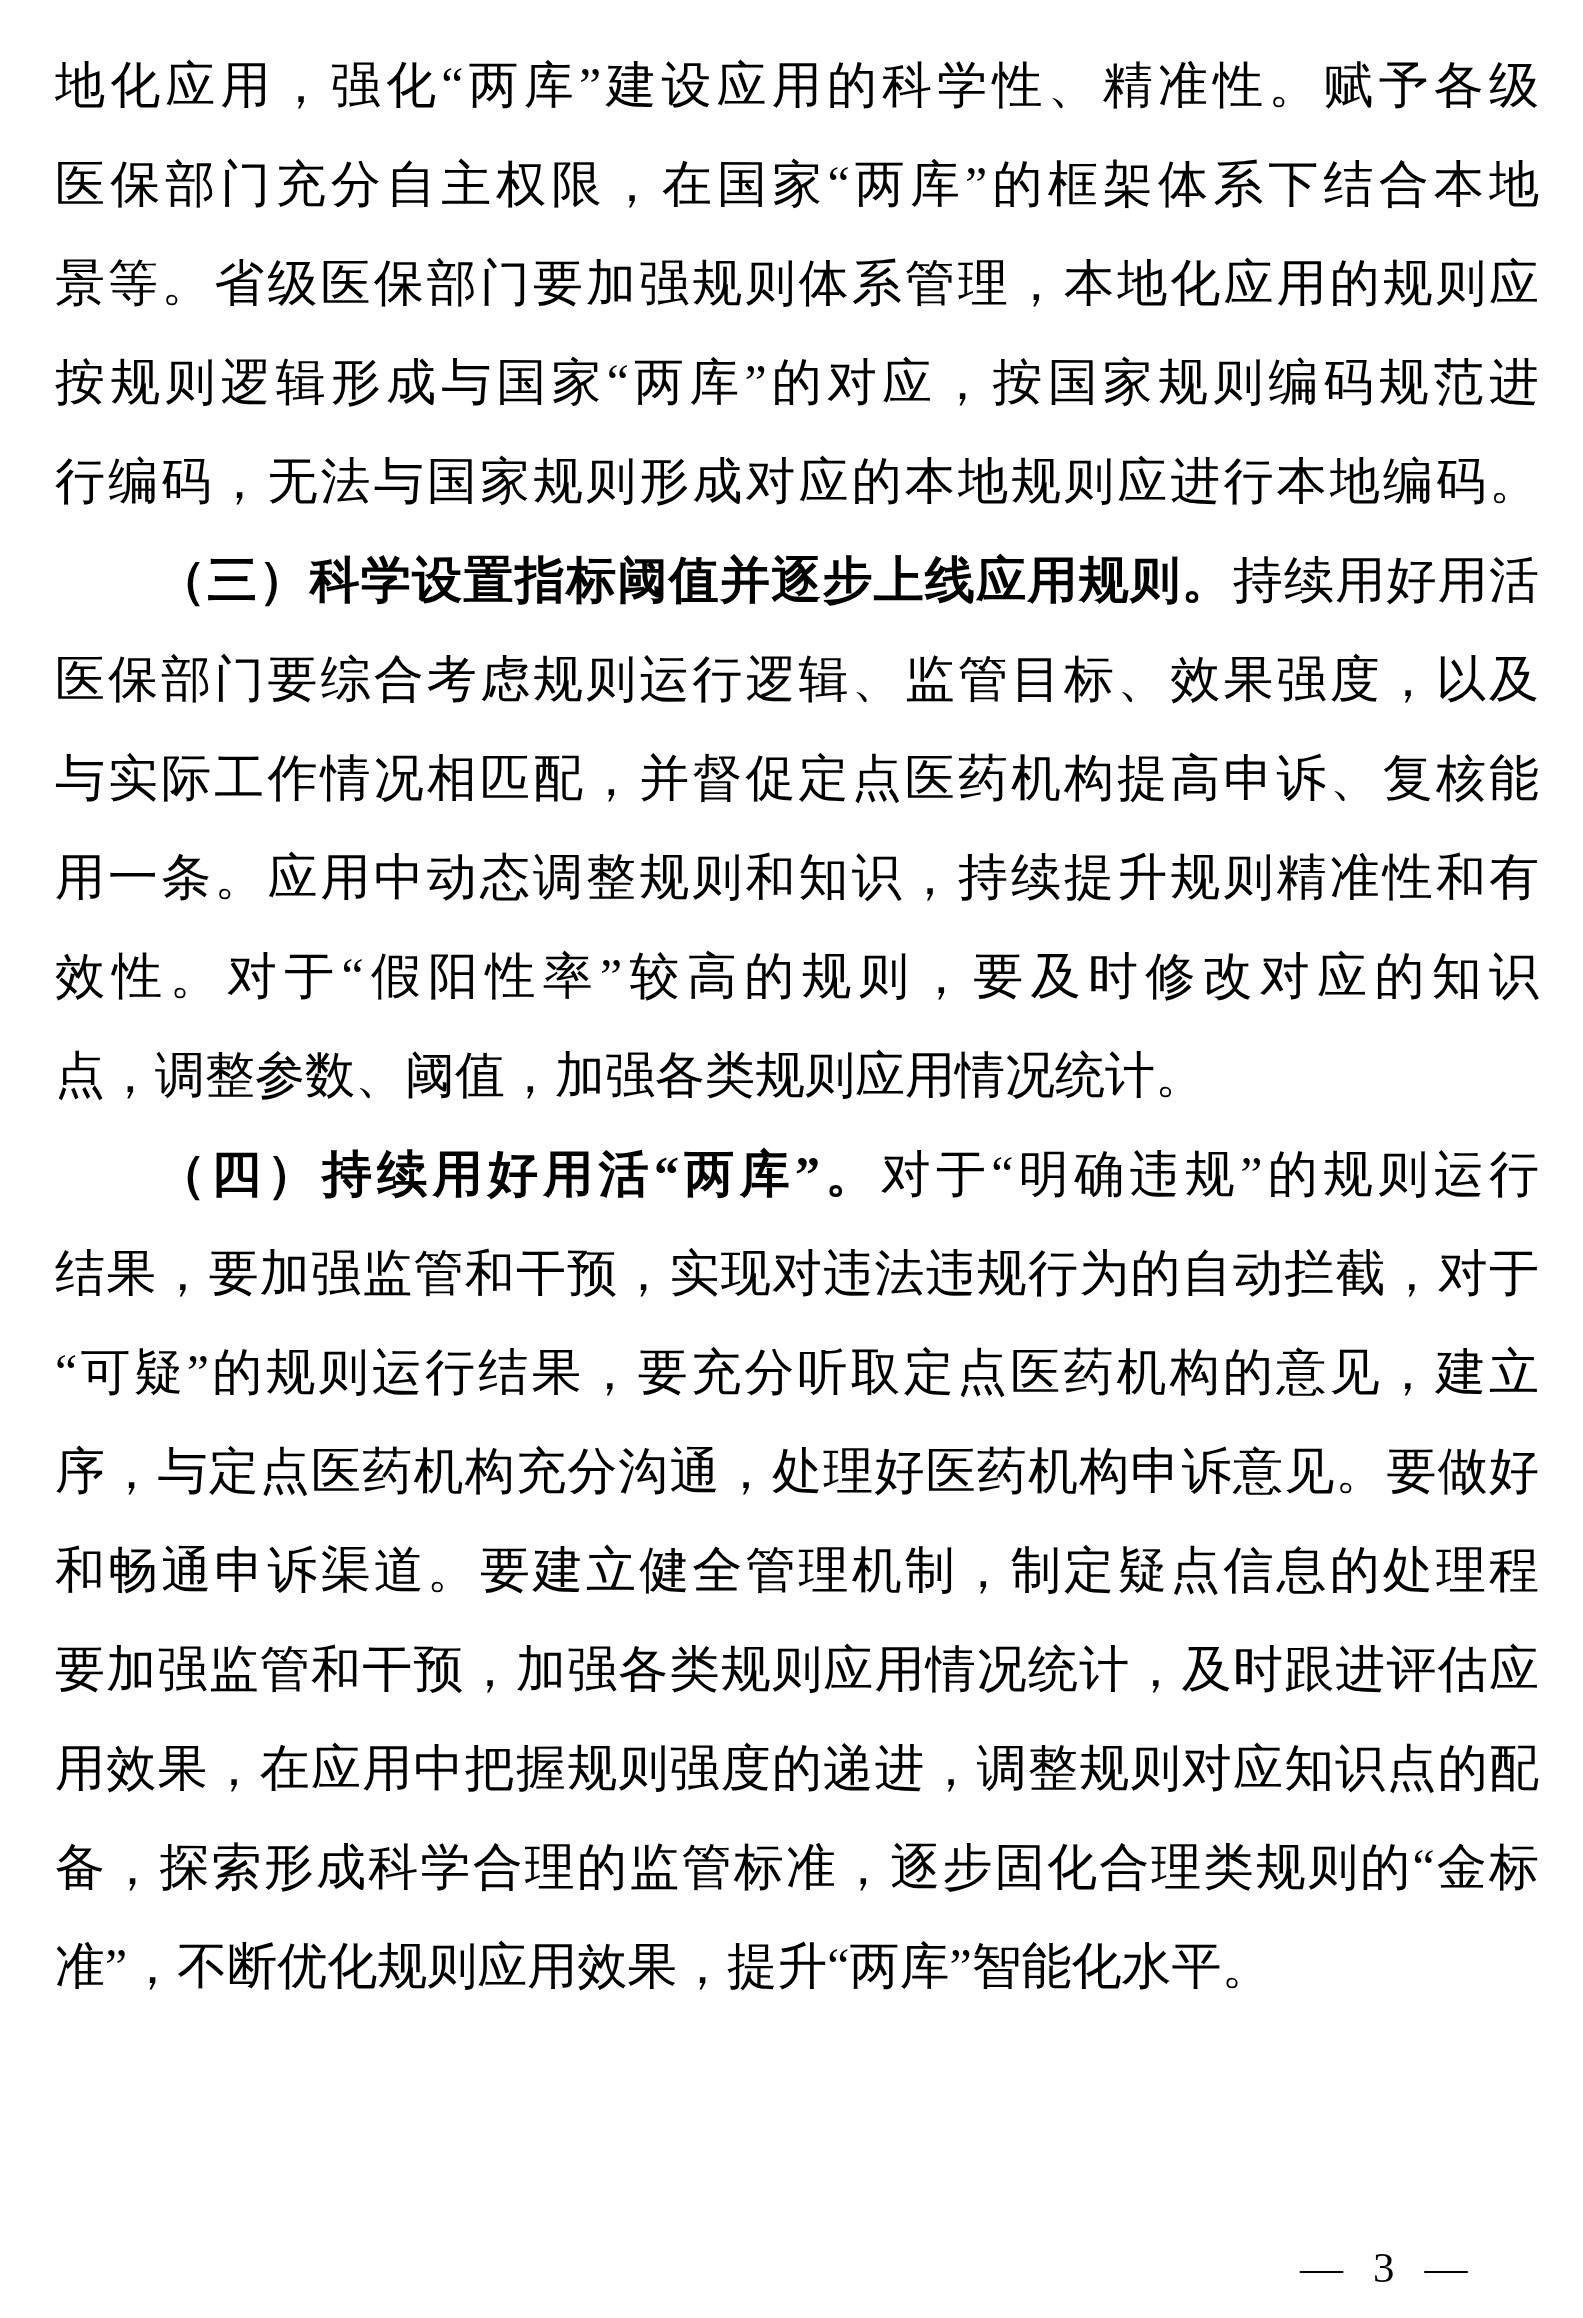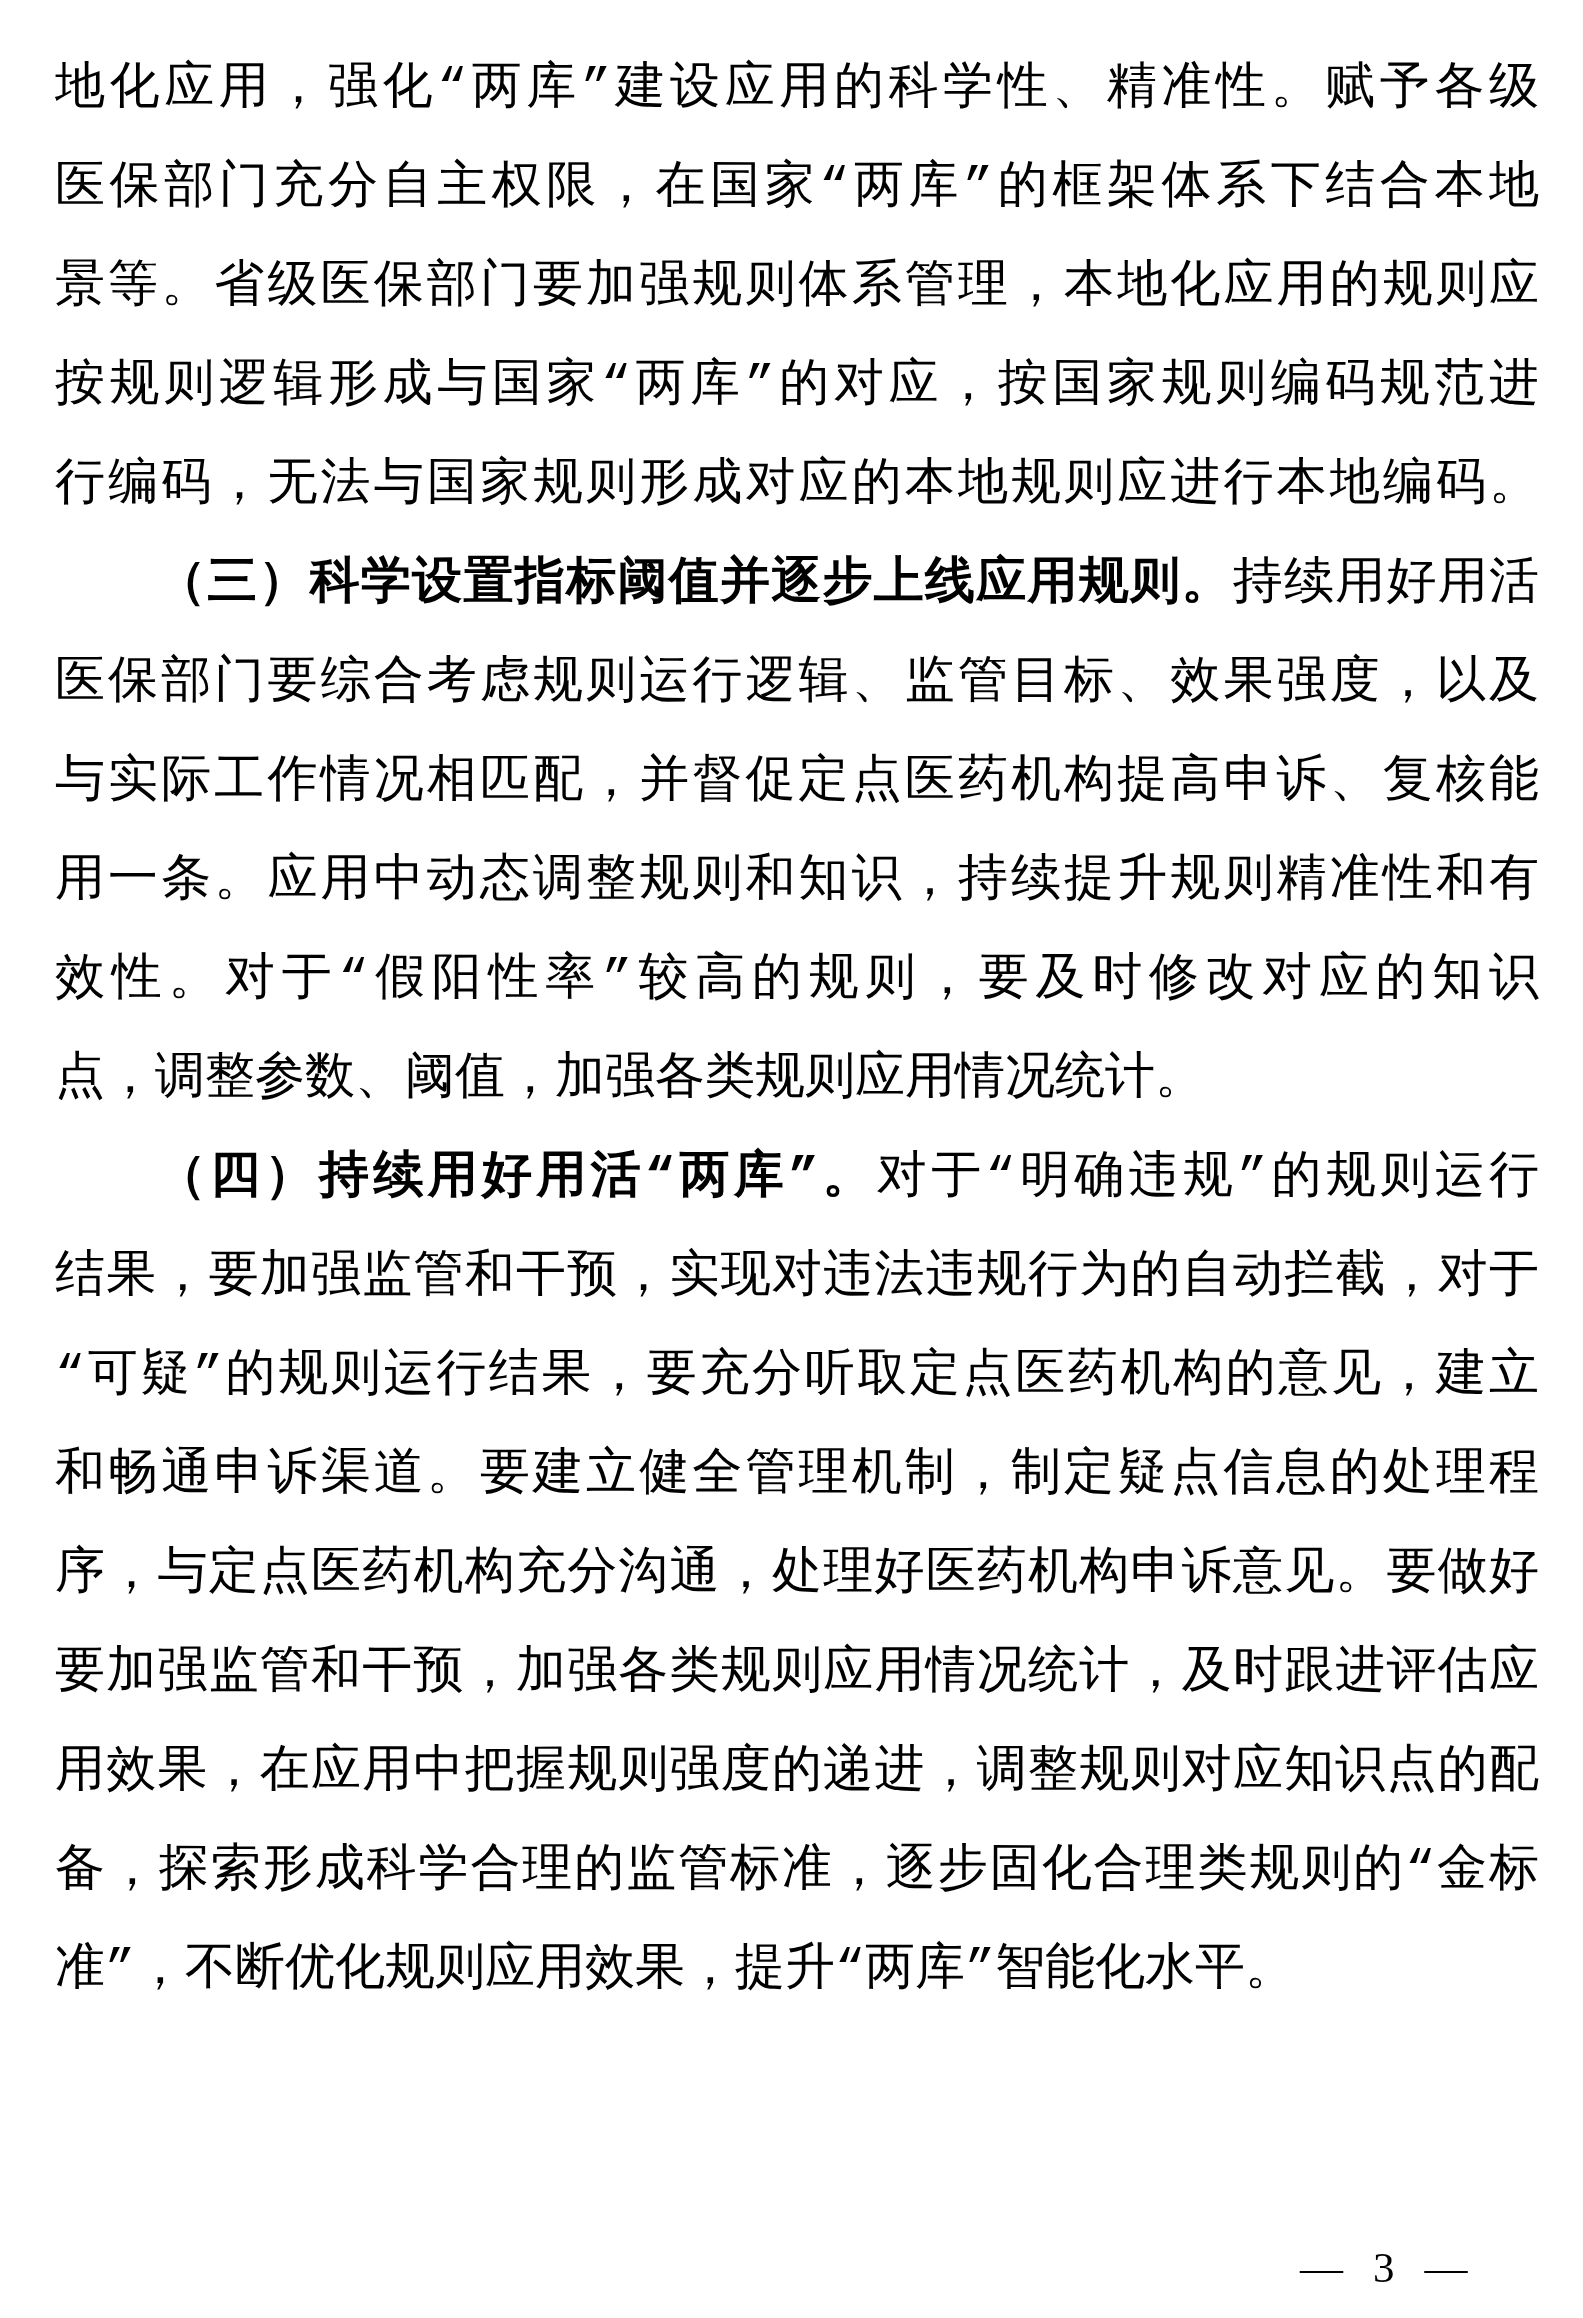--- a/index.html
+++ b/index.html
@@ -31,21 +31,21 @@
     height: 99px;
     overflow: visible;
   }
   .line.last {
     text-align: left;
     text-align-last: left;
   }
   .line.indent {
     text-indent: 101px;
   }
-  .seg { font-weight: normal; font-family: Liberation Mono, monospace; }
+  .seg { font-weight: normal; }
   .seg-bold { font-weight: bold; }
   .page-footer {
     position: absolute;
     right: 107px;
     top: 2243px;
     font-size: 43px;
     letter-spacing: 9.6px;
     white-space: nowrap;
     color: #000000;
   }
@@ -62,22 +62,22 @@
       <div class="line"><span class="seg">行编码，无法与国家规则形成对应的本地规则应进行本地编码。</span></div>
       <div class="line indent"><span class="seg seg-bold">（三）科学设置指标阈值并逐步上线应用规则。</span><span class="seg">持续用好用活</span></div>
       <div class="line"><span class="seg">医保部门要综合考虑规则运行逻辑、监管目标、效果强度，以及</span></div>
       <div class="line"><span class="seg">与实际工作情况相匹配，并督促定点医药机构提高申诉、复核能</span></div>
       <div class="line"><span class="seg">用一条。应用中动态调整规则和知识，持续提升规则精准性和有</span></div>
       <div class="line"><span class="seg">效性。对于“假阳性率”较高的规则，要及时修改对应的知识</span></div>
       <div class="line last"><span class="seg">点，调整参数、阈值，加强各类规则应用情况统计。</span></div>
       <div class="line indent"><span class="seg seg-bold">（四）持续用好用活“两库”。</span><span class="seg">对于“明确违规”的规则运行</span></div>
       <div class="line"><span class="seg">结果，要加强监管和干预，实现对违法违规行为的自动拦截，对于</span></div>
       <div class="line"><span class="seg">“可疑”的规则运行结果，要充分听取定点医药机构的意见，建立</span></div>
+      <div class="line"><span class="seg">序，与定点医药机构充分沟通，处理好医药机构申诉意见。要做好</span></div>
       <div class="line"><span class="seg">和畅通申诉渠道。要建立健全管理机制，制定疑点信息的处理程</span></div>
-      <div class="line"><span class="seg">序，与定点医药机构充分沟通，处理好医药机构申诉意见。要做好</span></div>
       <div class="line"><span class="seg">要加强监管和干预，加强各类规则应用情况统计，及时跟进评估应</span></div>
       <div class="line"><span class="seg">用效果，在应用中把握规则强度的递进，调整规则对应知识点的配</span></div>
       <div class="line"><span class="seg">备，探索形成科学合理的监管标准，逐步固化合理类规则的“金标</span></div>
       <div class="line last"><span class="seg">准”，不断优化规则应用效果，提升“两库”智能化水平。</span></div>
     </div>
   <div class="page-footer">— 3 —</div>
 </div>
 
 
 </body></html>

